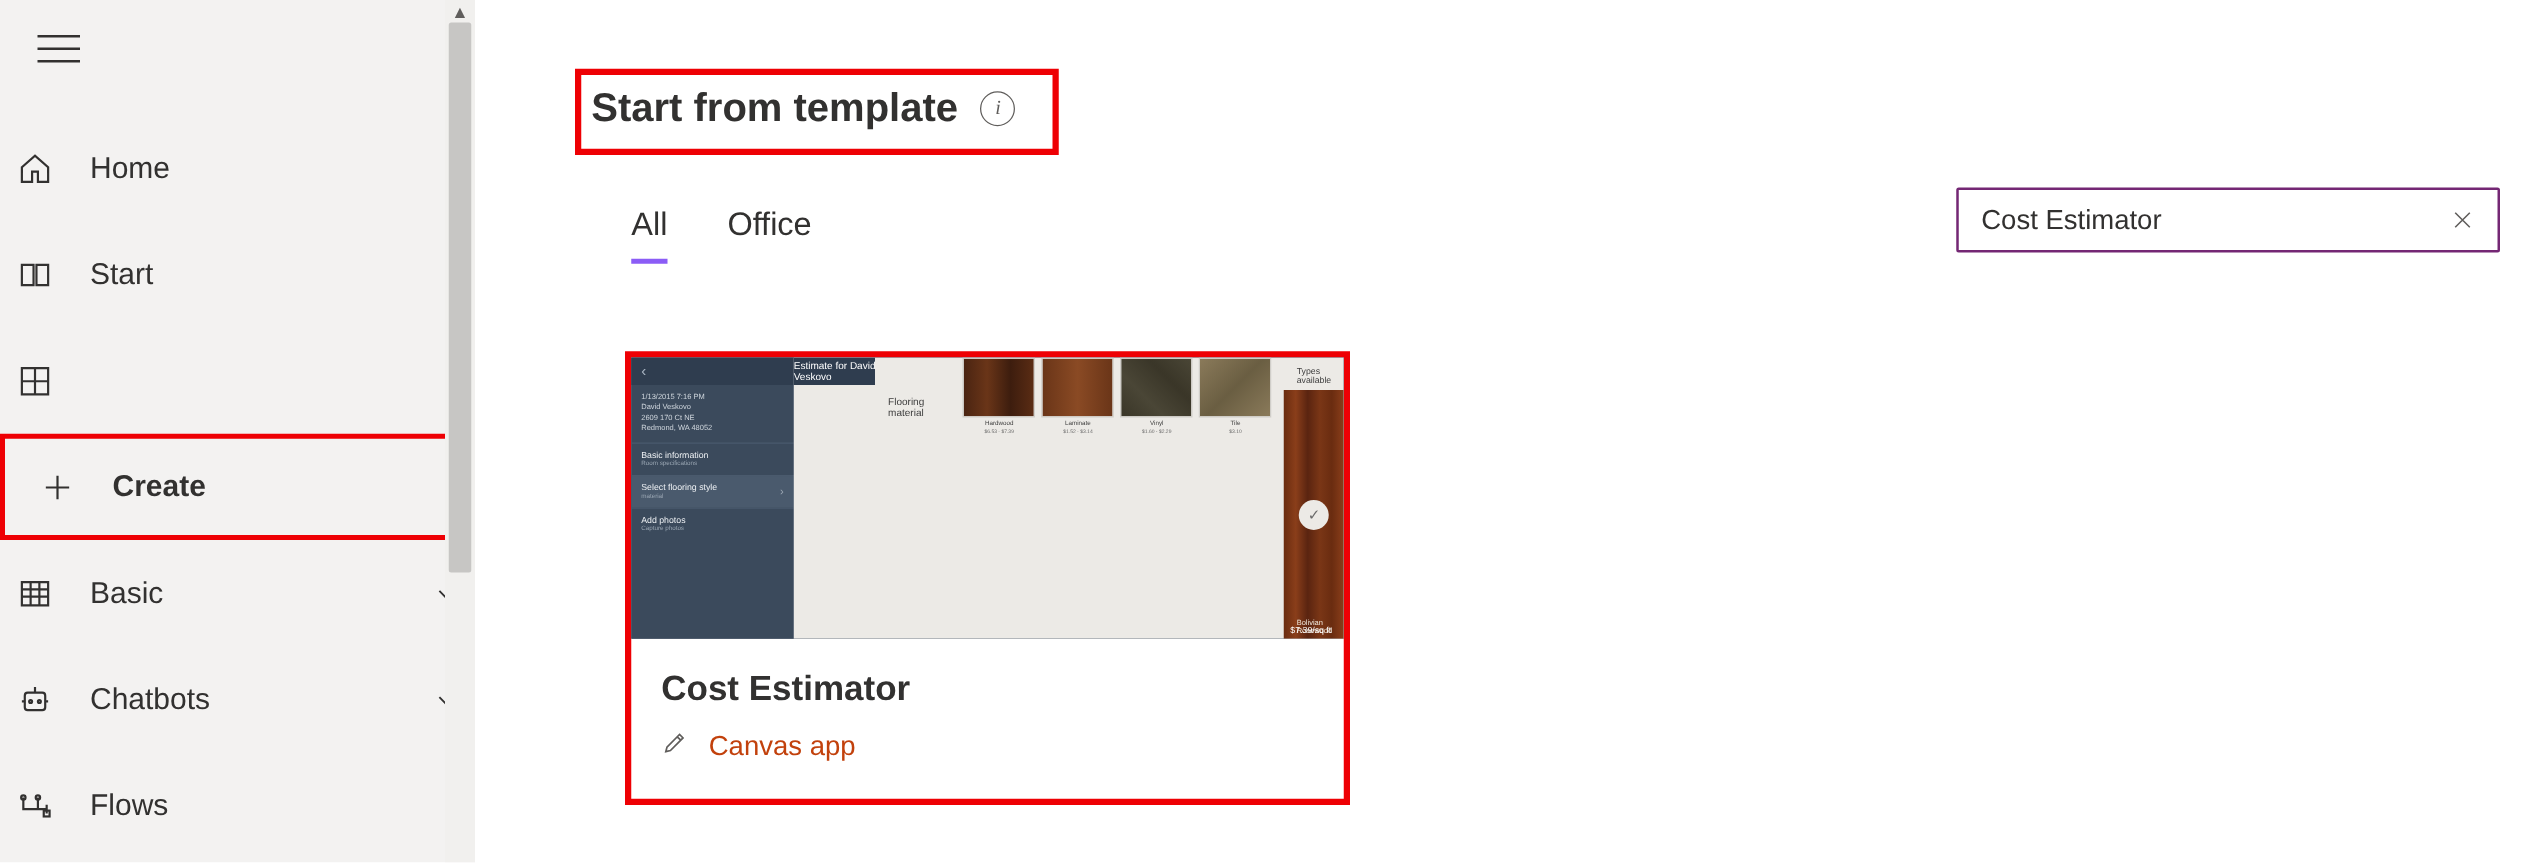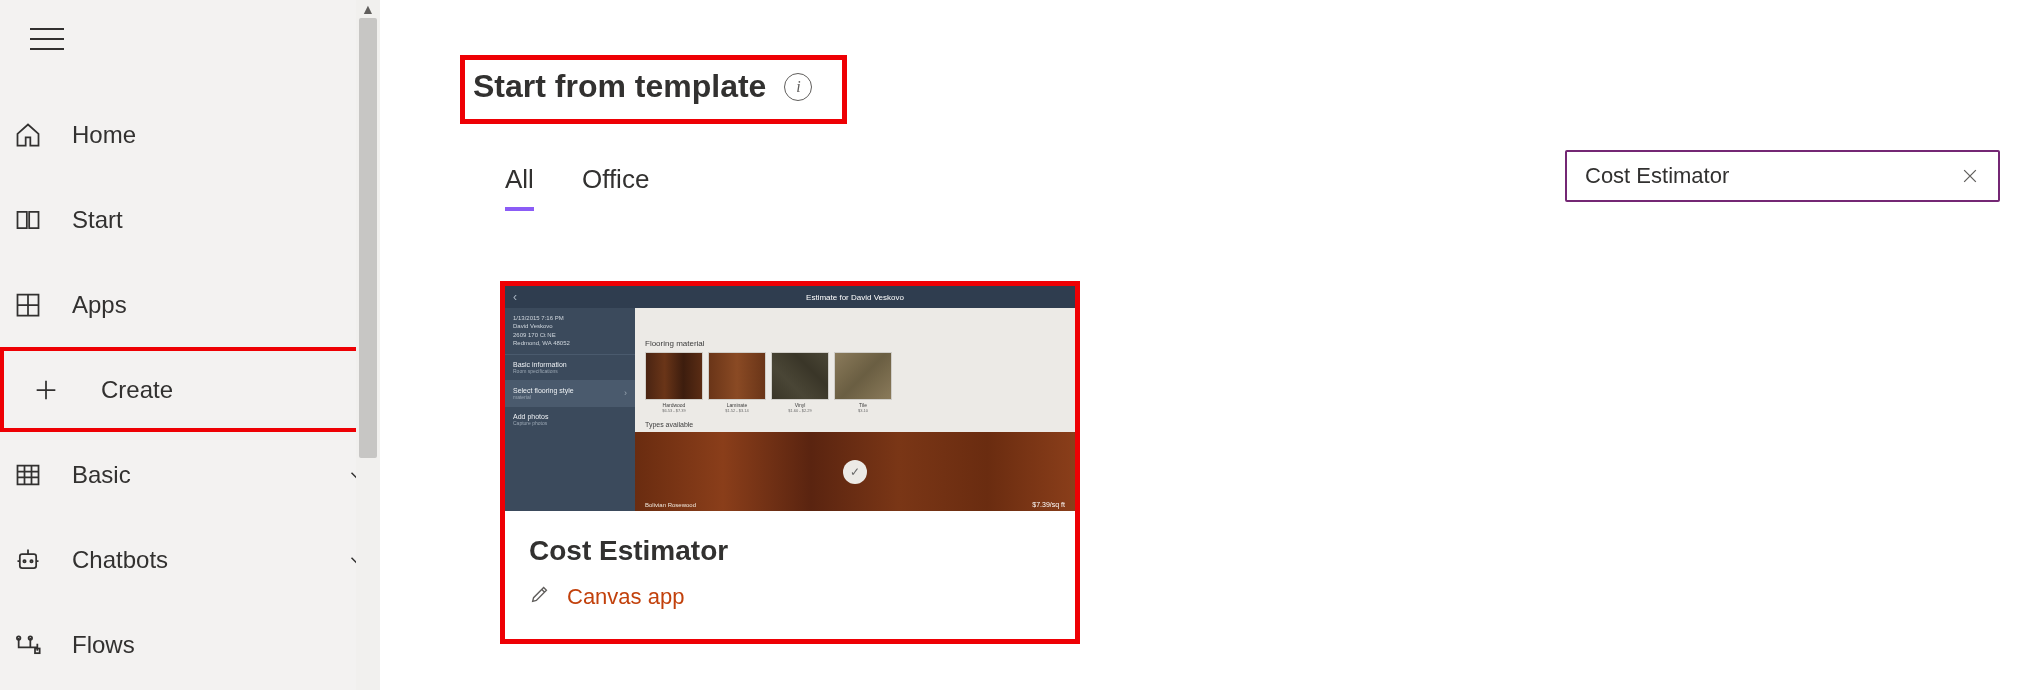--- a/index.html
+++ b/index.html
@@ -73,24 +73,23 @@
     .nav-item {
       display: flex;
       align-items: center;
       height: 85px;
       padding: 0 12px;
       cursor: pointer;
       color: #323130;
       font-size: 24px;
     }
     .nav-item.selected {
-      font-weight: 400;
+      font-weight: 700;
       border-left: 4px solid #742774;
       padding-left: 26px;
-      gap: 11px;
     }
     .nav-item.highlighted {
       border: 4px solid #ee0004;
     }
     .nav-icon {
       width: 32px;
       height: 32px;
       margin-right: 28px;
       display: flex;
       align-items: center;
@@ -260,21 +259,21 @@
       background: #4a5a6d;
     }
     .thumb-left-row .chev {
       color: #9aa6b3;
       font-size: 9px;
     }
     .thumb-right {
       flex: 1;
       background: #eceae6;
       display: flex;
-      flex-direction: column;
+      flex-direction: row;
     }
     .thumb-right-header {
       height: 22px;
       background: #2f3d4f;
       color: #fff;
       font-size: 8px;
       display: flex;
       align-items: center;
       justify-content: center;
     }
@@ -416,21 +415,20 @@
       </span>
       <span class="nav-label">Start</span>
     </div>
 
     <div class="nav-item">
       <span class="nav-icon">
         <svg viewBox="0 0 24 24">
             <path d="M3 3 H21 V21 H3 Z M3 12 H21 M12 3 V21"></path>
           </svg>
       </span>
-      <span class="nav-label">Apps</span>
     </div>
 
     <div class="nav-item selected highlighted">
       <span class="nav-icon">
         <svg viewBox="0 0 24 24">
             <path d="M12 4 V20 M4 12 H20"></path>
           </svg>
       </span>
       <span class="nav-label">Create</span>
     </div>

